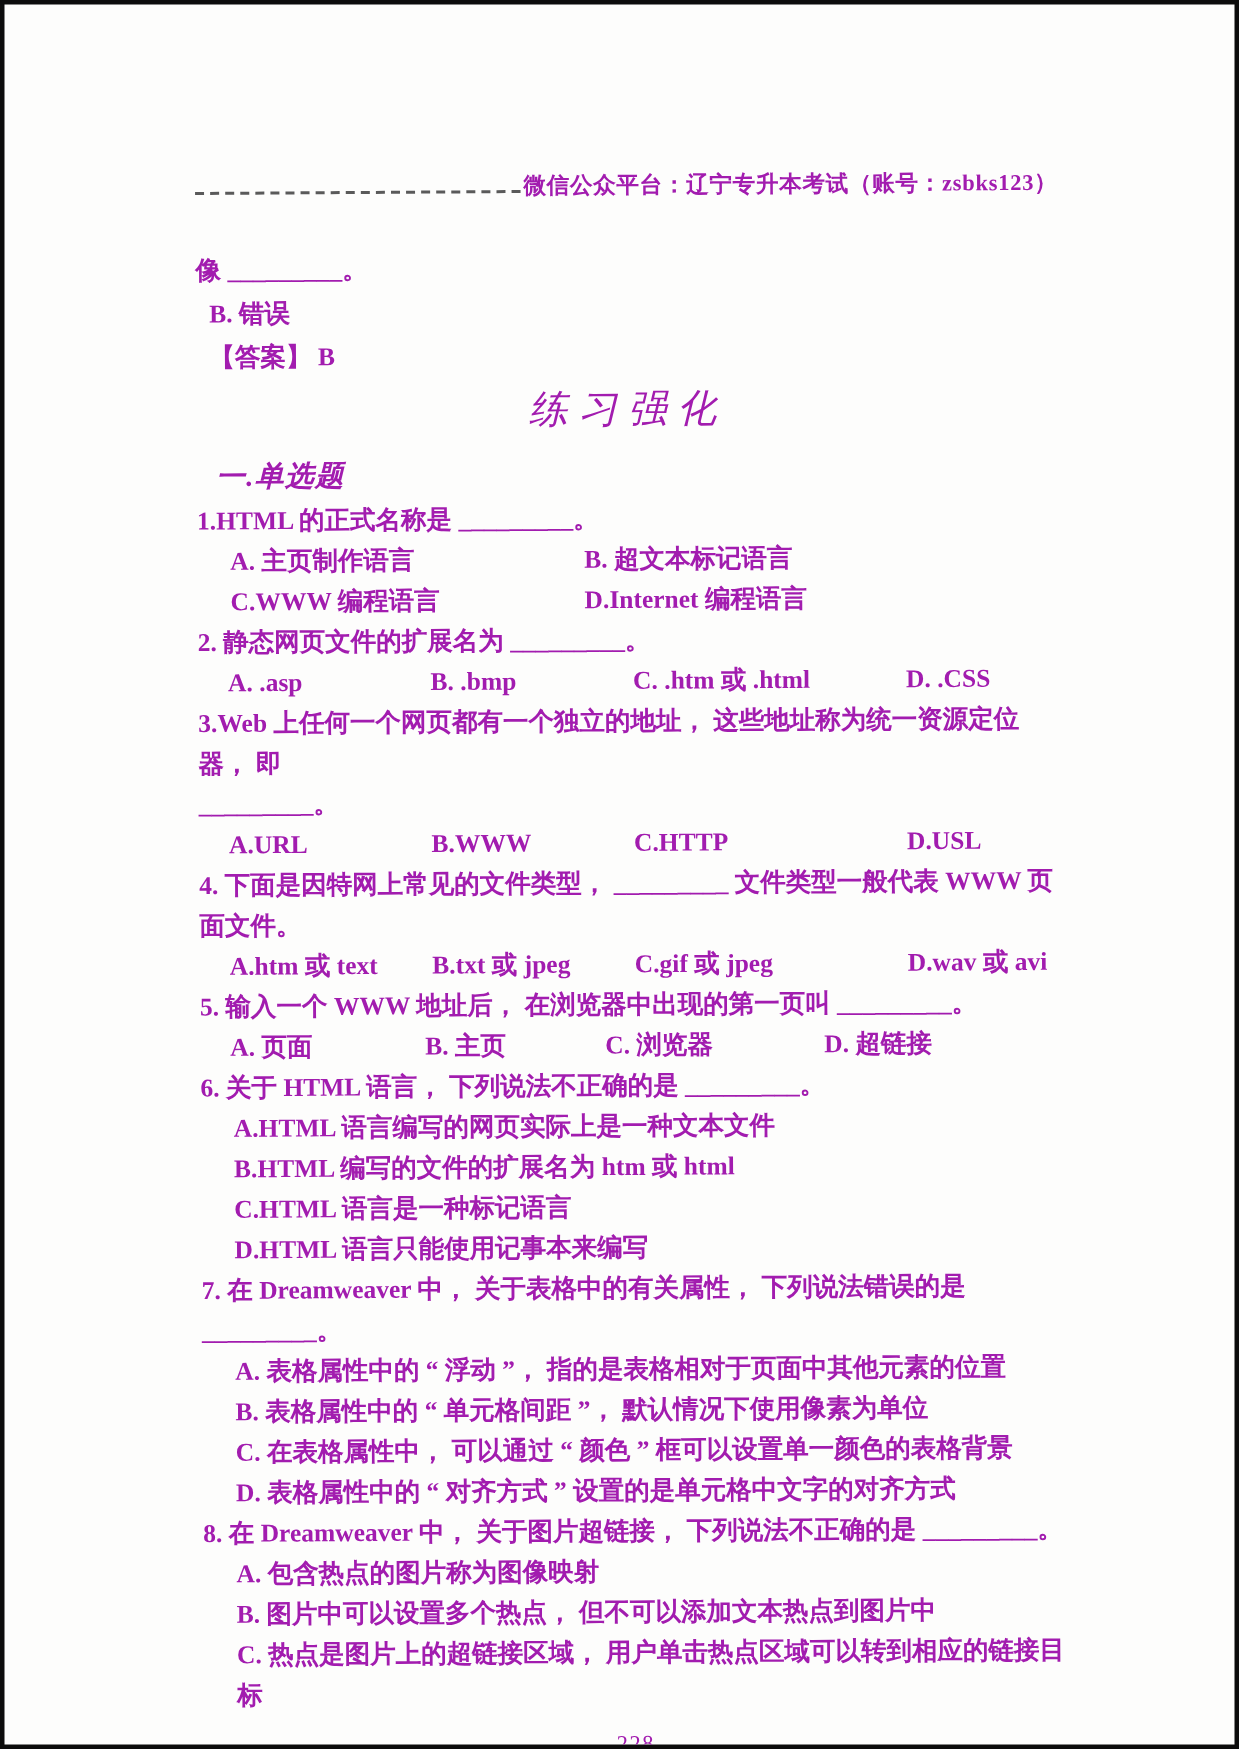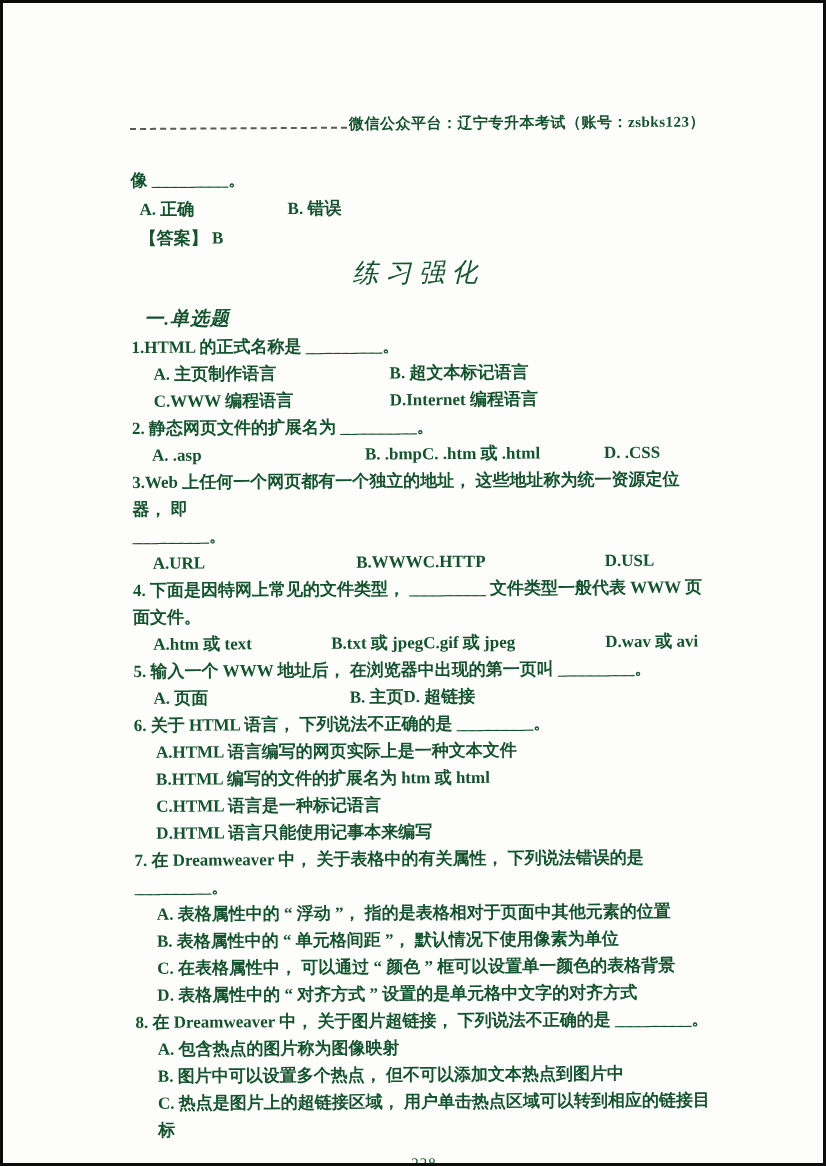--- a/index.html
+++ b/index.html
@@ -8,21 +8,21 @@
     background: #e9e9e9;
     font-family: "Liberation Serif", "DejaVu Serif", serif;
   }
   .page {
     position: relative;
     width: 826px; height: 1166px;
     box-sizing: border-box;
     background: #fdfdfc;
     border: 3px solid #0c0c0c;
     overflow: hidden;
-    color: #14532d;
+    color: #a21caf;
   }
   .content {
     position: absolute;
     left: 127px; top: 0;
     width: 575px;
     transform: rotate(-0.35deg);
     transform-origin: 0 120px;
   }
   
   .header-row {
@@ -66,21 +66,21 @@
     font-style: italic;
     line-height: 24px;
     letter-spacing: 1px;
   }
   
   .questions { margin-top: 3px; font-size: 17px; line-height: 27px; font-weight: bold; }
   .q-stem { }
   .opts-grid2 { display: grid; grid-template-columns: 236px 1fr; padding-left: 22px; }
   .opts-row4 { display: flex; padding-left: 20px; white-space: nowrap; }
   .opts-row4 span:nth-child(1) { width: 135px; }
-  .opts-row4 span:nth-child(2) { width: 135px; text-align: right; }
+  .opts-row4 span:nth-child(2) { width: 135px; }
   .opts-row4 span:nth-child(3) { width: 182px; }
   .opts-row4.narrow span:nth-child(1) { width: 130px; }
   .opts-row4.narrow span:nth-child(2) { width: 120px; }
   .opts-row4.narrow span:nth-child(3) { width: 146px; }
   .opts-list { padding-left: 22px; }
   
   .page-number {
     margin-top: 13px;
     text-align: center;
     font-size: 15px;
@@ -95,21 +95,20 @@
   <div class="content">
 
     <div class="header-row">
       <span class="dash-line"></span>
       <span class="header-text">微信公众平台：辽宁专升本考试（账号：zsbks123）</span>
     </div>
 
     <div class="carry">
       <div class="q-stem">像 _________。</div>
       <div class="opts2">
-        <span>A. 正确</span>
         <span>B. 错误</span>
       </div>
       <div class="answer">【答案】 B</div>
     </div>
 
     <h1 class="title">练习强化</h1>
     <div class="section">一.单选题</div>
 
     <div class="questions">
 
@@ -152,20 +151,21 @@
           <span>C.gif 或 jpeg</span>
           <span>D.wav 或 avi</span>
         </div>
       </div>
 
       <div>
         <div class="q-stem">5. 输入一个 WWW 地址后， 在浏览器中出现的第一页叫 _________。</div>
         <div class="opts-row4 narrow">
           <span>A. 页面</span>
           <span>B. 主页</span>
+          <span>C. 浏览器</span>
           <span>D. 超链接</span>
         </div>
       </div>
 
       <div>
         <div class="q-stem">6. 关于 HTML 语言， 下列说法不正确的是 _________。</div>
         <div class="opts-list">
           <div>A.HTML 语言编写的网页实际上是一种文本文件</div>
           <div>B.HTML 编写的文件的扩展名为 htm 或 html</div>
           <div>C.HTML 语言是一种标记语言</div>

